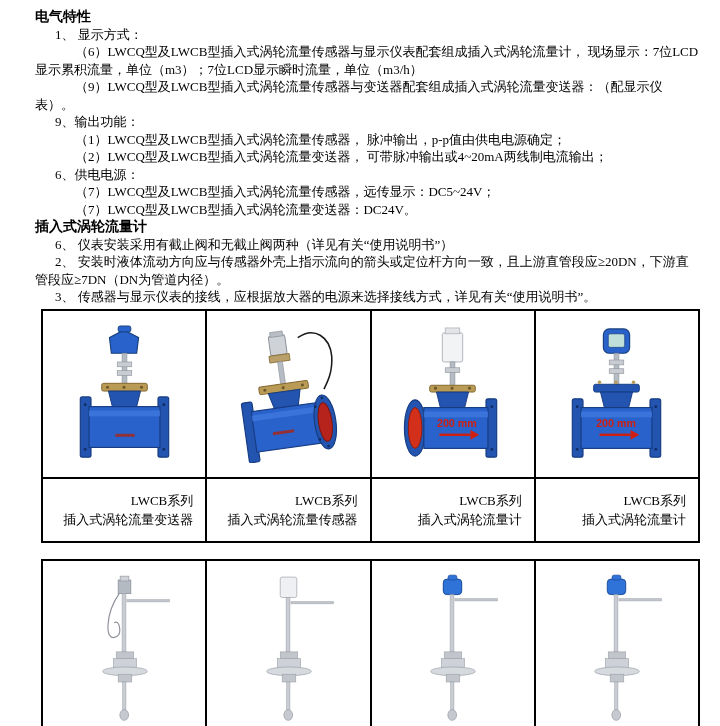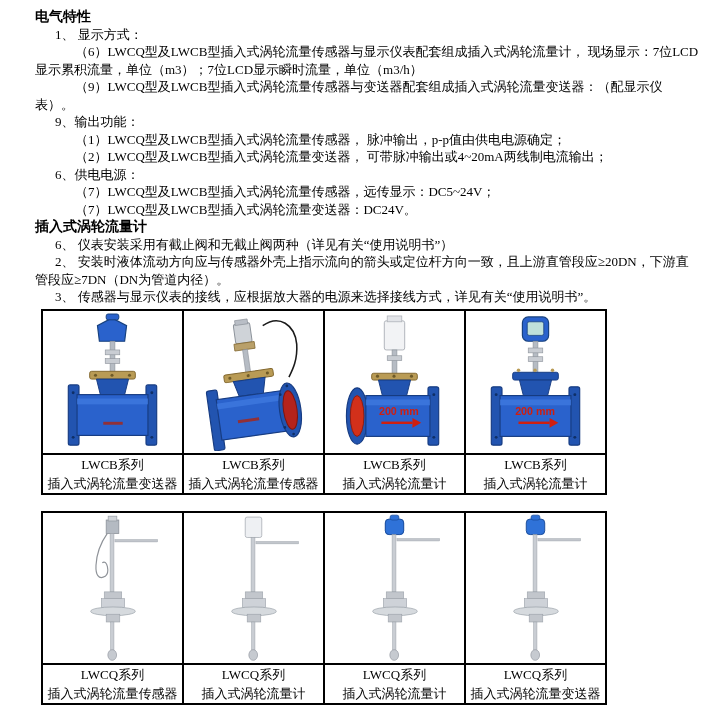--- a/index.html
+++ b/index.html
@@ -6,24 +6,24 @@
   body{width:720px;height:726px;overflow:hidden;color:#000;
        font-family:"Liberation Serif","DejaVu Serif",serif;}
   .content{padding:8px 20px 0 35px;}
   p{margin:0;font-size:13px;line-height:17.5px;white-space:normal;}
   .sec-title{font-weight:bold;font-size:14px;line-height:17.5px;}
   .ind1{text-indent:20px;}
   .ind2{text-indent:40px;}
 
   .ptable{border-collapse:collapse;margin-left:6px;table-layout:fixed;
           background:transparent;}
-  .ptable td{border:2px solid #000;width:139px;padding:0;background:transparent;}
+  .ptable td{border:2px solid #000;width:139px;padding:12px;background:transparent;}
   .img-cell{height:142px;text-align:center;vertical-align:middle;}
   .img-cell2{height:150px;text-align:center;vertical-align:middle;}
-  .cap-cell{text-align:center;vertical-align:middle;padding:2px 0 3px 0;margin-left:8px;}
+  .cap-cell{text-align:right;vertical-align:middle;padding:2px 0 3px 0;margin-left:8px;}
   .cap-line{font-size:13px;line-height:19px;}
 
   .tbl-wrap{position:relative;margin-top:3px;}
   .tbl-wrap2{position:relative;margin-top:16px;}
   .watermark{position:absolute;left:108px;top:24px;z-index:-1;
              font-family:"Liberation Sans","DejaVu Sans",sans-serif;
              font-weight:bold;font-size:98px;letter-spacing:1px;
              color:#edeae6;}
   svg{display:block;margin:0 auto;}
 </style>

